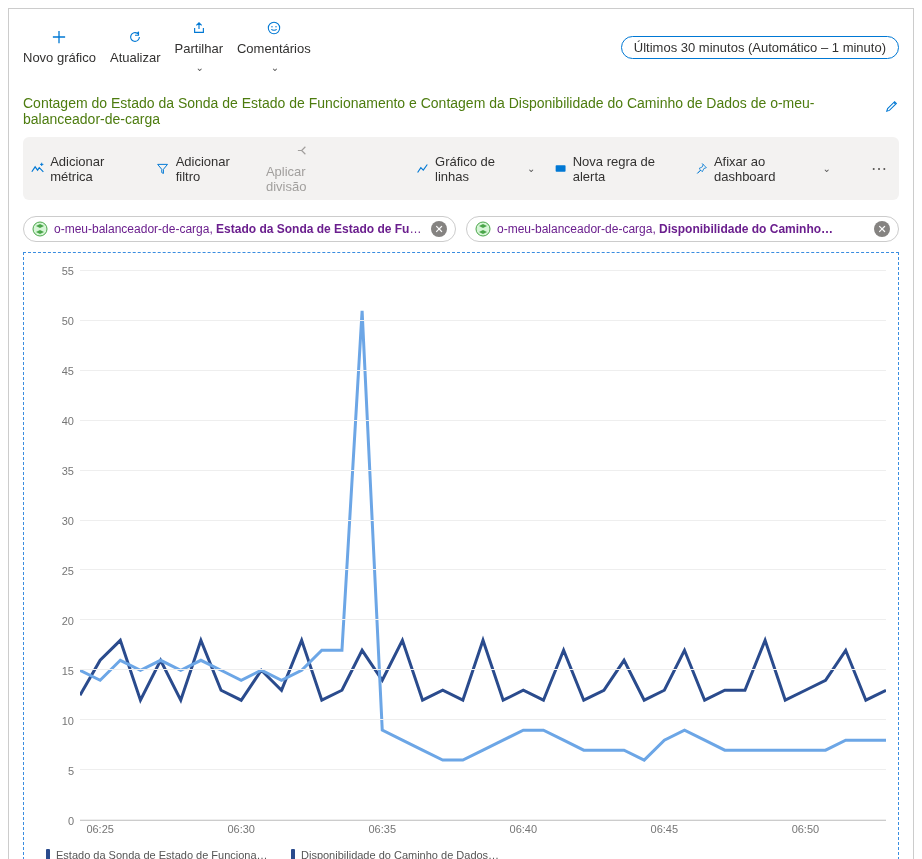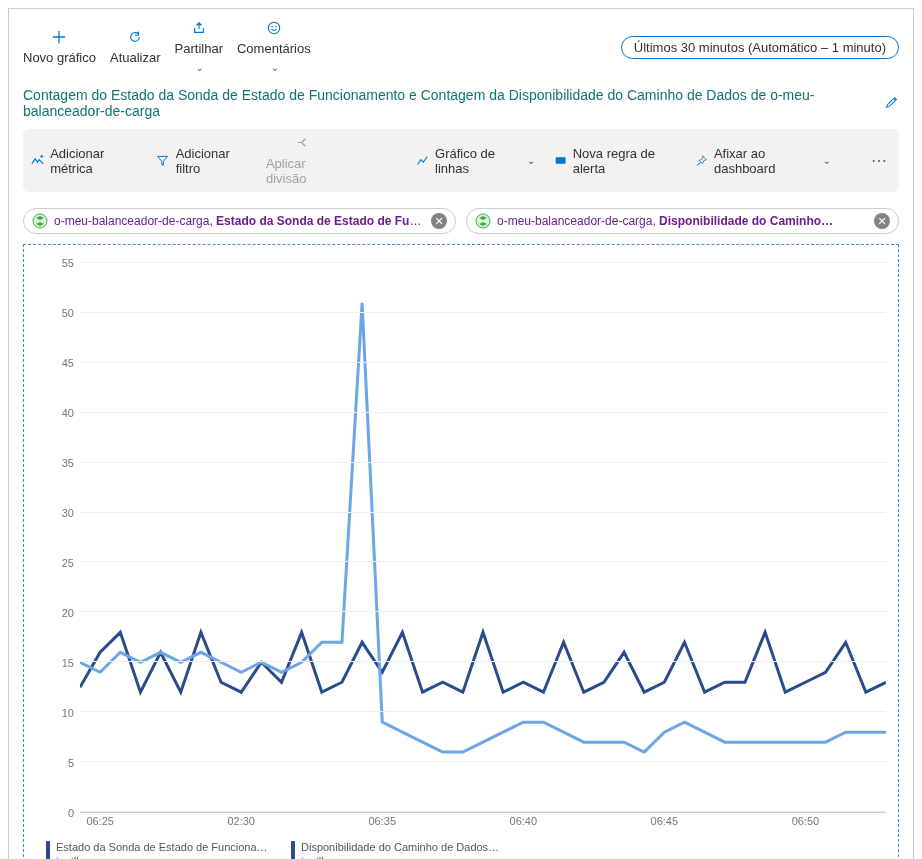--- a/index.html
+++ b/index.html
@@ -42,21 +42,22 @@
     color: #323130;
   }
   .title-row {
     display: flex;
     align-items: center;
     gap: 8px;
     margin-bottom: 10px;
   }
   .title-row .title {
     font-size: 14px;
-    color: #0f766e;
+    color: #4d7c0f;
+    margin-top: 8px;
   }
   .edit-ic svg { width: 14px; height: 14px; }
   .toolbar2 {
     background: #f3f2f1;
     display: flex;
     align-items: center;
     gap: 18px;
     padding: 6px 8px;
     margin-bottom: 16px;
     border-radius: 6px;
@@ -346,21 +347,21 @@
           <div class="grid-line" style="bottom: 63.6364%;"></div>
           <div class="grid-line" style="bottom: 72.7273%;"></div>
           <div class="grid-line" style="bottom: 81.8182%;"></div>
           <div class="grid-line" style="bottom: 90.9091%;"></div>
           <div class="grid-line" style="bottom: 100%;"></div>
         </div>
     </div>
     <div class="x-axis">
       <div class="x-axis-wrap" id="x-axis">
           <div class="x-tick" style="left: 2.5%;">06:25</div>
-          <div class="x-tick" style="left: 20%;">02:30</div>
+          <div class="x-tick" style="left: 20%;">06:30</div>
           <div class="x-tick" style="left: 37.5%;">06:35</div>
           <div class="x-tick" style="left: 55%;">06:40</div>
           <div class="x-tick" style="left: 72.5%;">06:45</div>
           <div class="x-tick" style="left: 90%;">06:50</div>
         </div>
     </div>
 
     <div class="legend-row">
       <div class="legend-item">
         <div class="legend-bar" style="background:#2a4b8d"></div>

